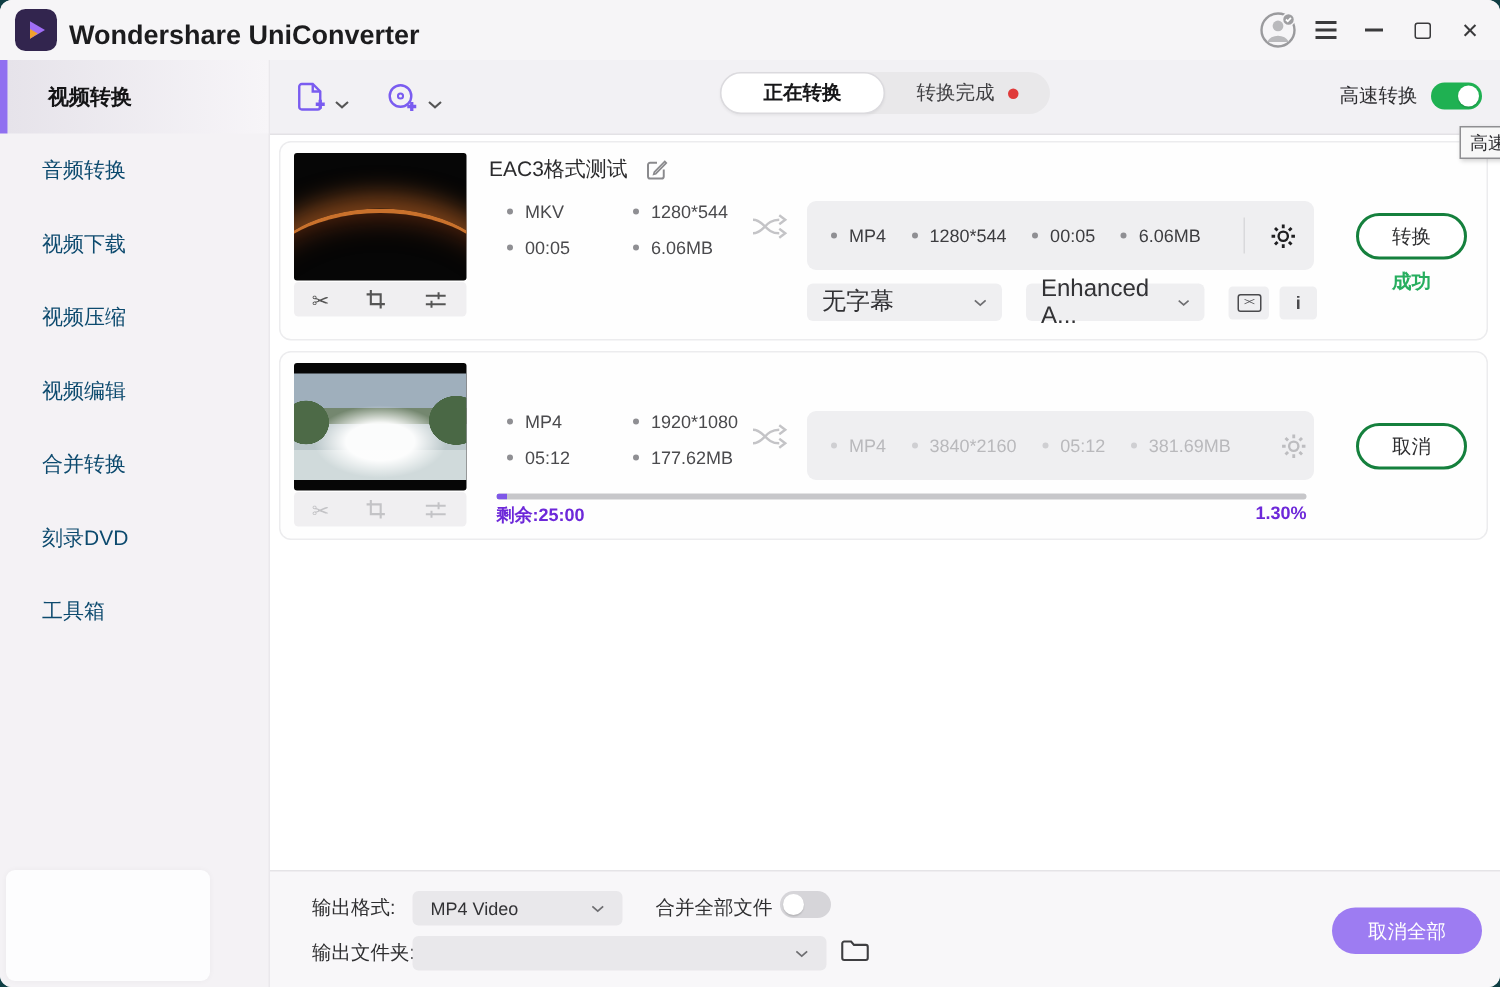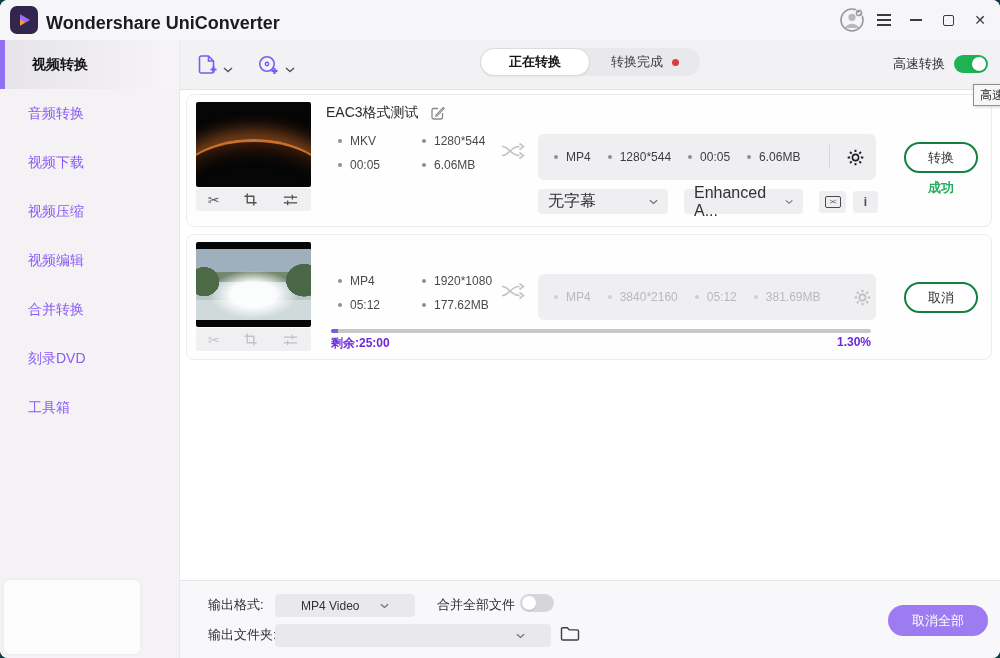--- a/index.html
+++ b/index.html
@@ -14,21 +14,21 @@
   .win-controls{position:absolute;right:4px;top:0;height:40px;display:flex;align-items:center}
   .wc{width:32px;height:40px;display:flex;align-items:center;justify-content:center;color:#333;cursor:pointer}
   .burger{display:flex;flex-direction:column;gap:3px}
   .burger i{display:block;width:14px;height:2px;background:#3a3a3c}
   .minbar{width:12px;height:2px;background:#3a3a3c}
   .maxbox{width:11px;height:11px;border:1.5px solid #3a3a3c;border-radius:2px}
   .closex{font-size:14px;color:#3a3a3c}
 
   
   .sidebar{position:absolute;left:0;top:40px;bottom:0;width:180px;background:#f4f2f5;border-right:1px solid #eae8ec}
-  .side-item{height:49px;display:flex;align-items:center;padding-left:28px;font-size:14px;color:#8b5cf6;cursor:pointer}
+  .side-item{height:49px;display:flex;align-items:center;padding-left:28px;font-size:14px;color:#0c4a6e;cursor:pointer}
   .side-item.active{background:linear-gradient(90deg,#e6e3ea,#f7f5f8);border-left:5px solid #9070f0;padding-left:27px;font-weight:bold;color:#141416}
   .side-panel{position:absolute;left:4px;top:540px;width:136px;height:74px;background:#fdfdfe;border-radius:6px;box-shadow:0 0 4px rgba(0,0,0,.04)}
 
   
   .main{position:absolute;left:180px;top:40px;right:0;bottom:0}
   .toolbar{position:absolute;top:0;left:0;right:0;height:50px;background:#f2f1f4;border-bottom:1px solid #e3e2e5}
   .tool-btn{position:absolute;top:13px;display:flex;align-items:flex-end;gap:5px;cursor:pointer}
   .tabs{position:absolute;left:300px;top:8px;width:220px;height:28px;background:#e9e8ea;border-radius:14px;display:flex;align-items:center;cursor:pointer}
   .tab-active{width:110px;height:28px;background:#fff;border:1px solid #dbdade;border-radius:14px;display:flex;align-items:center;justify-content:center;font-size:13px;font-weight:bold;color:#161618;box-shadow:0 1px 2px rgba(0,0,0,.06)}
   .tab-inactive{flex:1;display:flex;align-items:center;justify-content:center;gap:9px;font-size:13px;color:#3e3e41}
@@ -86,21 +86,21 @@
   .btn-info{left:666px;width:25px;font-size:12px;font-weight:bold;color:#4a4a4d}
   .cmp-inner{width:16px;height:12px;border:1px solid #4a4a4d;border-radius:2px;font-size:7px;line-height:10px;text-align:center;color:#4a4a4d;letter-spacing:-1px}
 
   .progress-track{position:absolute;left:144px;top:94px;width:540px;height:4px;background:#c7c7ca;border-radius:2px;overflow:hidden}
   .progress-fill{height:100%;background:#7e57e8;min-width:7px}
   .progress-row{position:absolute;left:144px;top:100px;width:540px;display:flex;justify-content:space-between;font-size:12px;font-weight:bold;color:#6d28d9}
 
   
   .footer{position:absolute;left:0;right:0;bottom:0;height:78px;background:#f8f7f9;border-top:1px solid #e5e4e7}
   .f-label{position:absolute;font-size:13px;color:#2f2f31}
-  .fsel{position:absolute;background:#e9e8eb;border-radius:4px;height:23px;display:flex;align-items:center;padding:0 26px;font-size:12px;color:#323235;cursor:pointer}
+  .fsel{position:absolute;background:#e9e8eb;border-radius:4px;height:23px;display:flex;align-items:center;padding:0 12px;font-size:12px;color:#323235;cursor:pointer}
   .fsel .chev{margin-left:auto}
   .folder-btn{position:absolute;left:380px;top:44px;cursor:pointer;display:flex}
   .cancel-all{position:absolute;left:708px;top:24px;width:100px;height:31px;border-radius:16px;background:#9d7cf2;color:#fff;font-size:13px;display:flex;align-items:center;justify-content:center;cursor:pointer}
 
   .tooltip{position:absolute;left:973px;top:84px;height:22px;background:#f7f7f7;border:1px solid #8f8f92;box-shadow:1px 1px 3px rgba(0,0,0,.18);font-size:12px;color:#2d2d30;display:flex;align-items:center;padding:0 6px;white-space:nowrap;z-index:50}
 </style>
 </head>
 <body>
 
 <div class="window">

